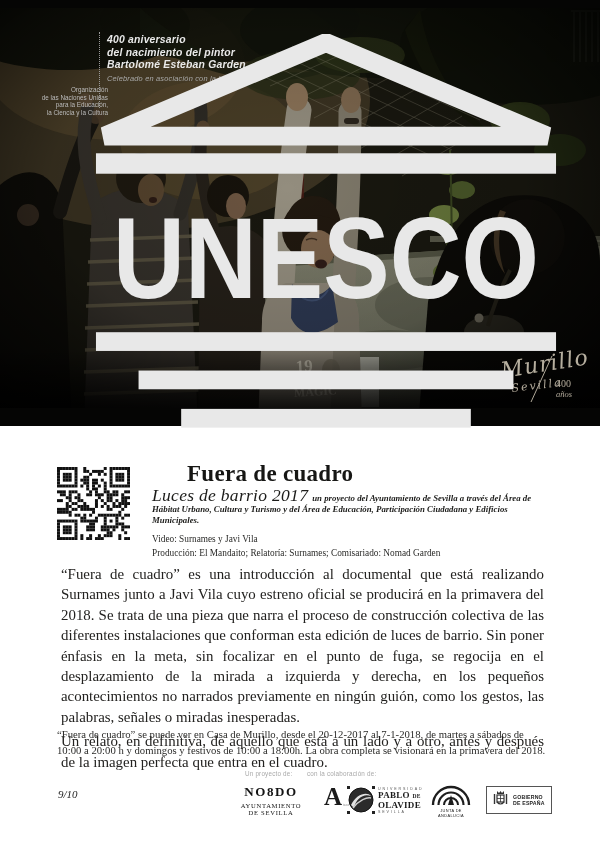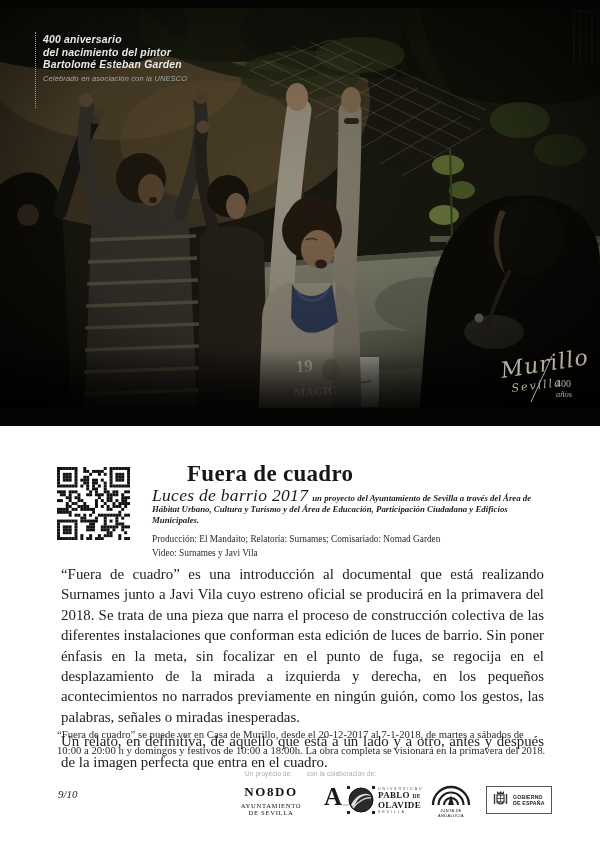--- a/index.html
+++ b/index.html
@@ -239,20 +239,36 @@
         <line x1="552" y1="356" x2="531" y2="402" stroke="#cfc6b4" stroke-width="1"></line>
         <text x="556" y="387" font-family="Liberation Serif, serif" font-size="10" fill="#cfc6b4">400</text>
         <text x="556" y="397" font-family="Liberation Serif, serif" font-style="italic" font-size="8.5" fill="#cfc6b4">años</text>
       </g>
 
       <rect x="0" y="0" width="600" height="8" fill="#050504"></rect>
       <rect x="0" y="408" width="600" height="18" fill="#050504"></rect>
     </svg>
 
     <div class="unesco">
+      <div class="unesco-left">
+        <svg width="56" height="50" viewBox="0 0 56 50">
+          <polygon points="28,1 54,12 2,12" fill="none" stroke="#e8e8e8" stroke-width="2.2"></polygon>
+          <rect x="1" y="14" width="54" height="2.4" fill="#e8e8e8"></rect>
+          <text x="3" y="31" textLength="50" lengthAdjust="spacingAndGlyphs" font-family="Liberation Sans, sans-serif" font-weight="bold" font-size="13.5" fill="#e8e8e8">UNESCO</text>
+          <rect x="1" y="35" width="54" height="2.2" fill="#e8e8e8"></rect>
+          <rect x="6" y="39.5" width="44" height="2.2" fill="#e8e8e8"></rect>
+          <rect x="11" y="44" width="34" height="2.2" fill="#e8e8e8"></rect>
+        </svg>
+        <div class="unesco-org">
+          <div>Organización</div>
+          <div>de las Naciones Unidas</div>
+          <div>para la Educación,</div>
+          <div>la Ciencia y la Cultura</div>
+        </div>
+      </div>
       <div class="unesco-divider"></div>
       <div class="unesco-right">
         <div class="big">400 aniversario</div>
         <div class="big">del nacimiento del pintor</div>
         <div class="big">Bartolomé Esteban Garden</div>
         <div class="small">Celebrado en asociación con la UNESCO</div>
       </div>
     </div>
   </div>
 
@@ -562,22 +578,22 @@
         <rect x="70.08" y="70.08" width="2.98" height="2.98"></rect>
       </svg>
   </div>
 
   <div class="project-info">
     <div class="project-title">Fuera de cuadro</div>
     <div class="project-subtitle">
       <span class="big">Luces de barrio 2017</span><span>un proyecto del Ayuntamiento de Sevilla a través del Área de Hábitat Urbano, Cultura y Turismo y del Área de Educación, Participación Ciudadana y Edificios Municipales.</span>
     </div>
     <div class="project-credits">
+      <div>Video: Surnames y Javi Vila</div>
       <div>Producción: El Mandaito; Relatoría: Surnames; Comisariado: Nomad Garden</div>
-      <div>Video: Surnames y Javi Vila</div>
     </div>
   </div>
 
   <div class="body-text">
     <p>“Fuera de cuadro” es una introducción al documental que está realizando Surnames junto a Javi Vila  cuyo estreno oficial se producirá en la primavera del 2018. Se trata de una pieza que narra el proceso de construcción colectiva de las diferentes instalaciones que conforman esta edición de luces de barrio.  Sin poner énfasis en la meta, sin focalizar en el punto de fuga, se regocija en el desplazamiento de la mirada a izquierda y derecha, en los pequeños acontecimientos no narrados previamente en ningún guión, como los gestos, las palabras, señales o miradas inesperadas.</p>
     <p>Un relato, en definitiva, de aquello que está a un lado y a otro, antes y después de la imagen perfecta que entra en el cuadro.</p>
   </div>
   <div class="note">“Fuera de cuadro” se puede ver en Casa de Murillo, desde el 20-12-2017 al 7-1-2018, de martes a sábados de 10:00 a 20:00 h y domingos y festivos de 10:00 a 18:00h. La obra completa se visionará en la primavera del 2018.</div>
 
   <div class="footer-label" id="label-project">Un proyecto de:</div>

